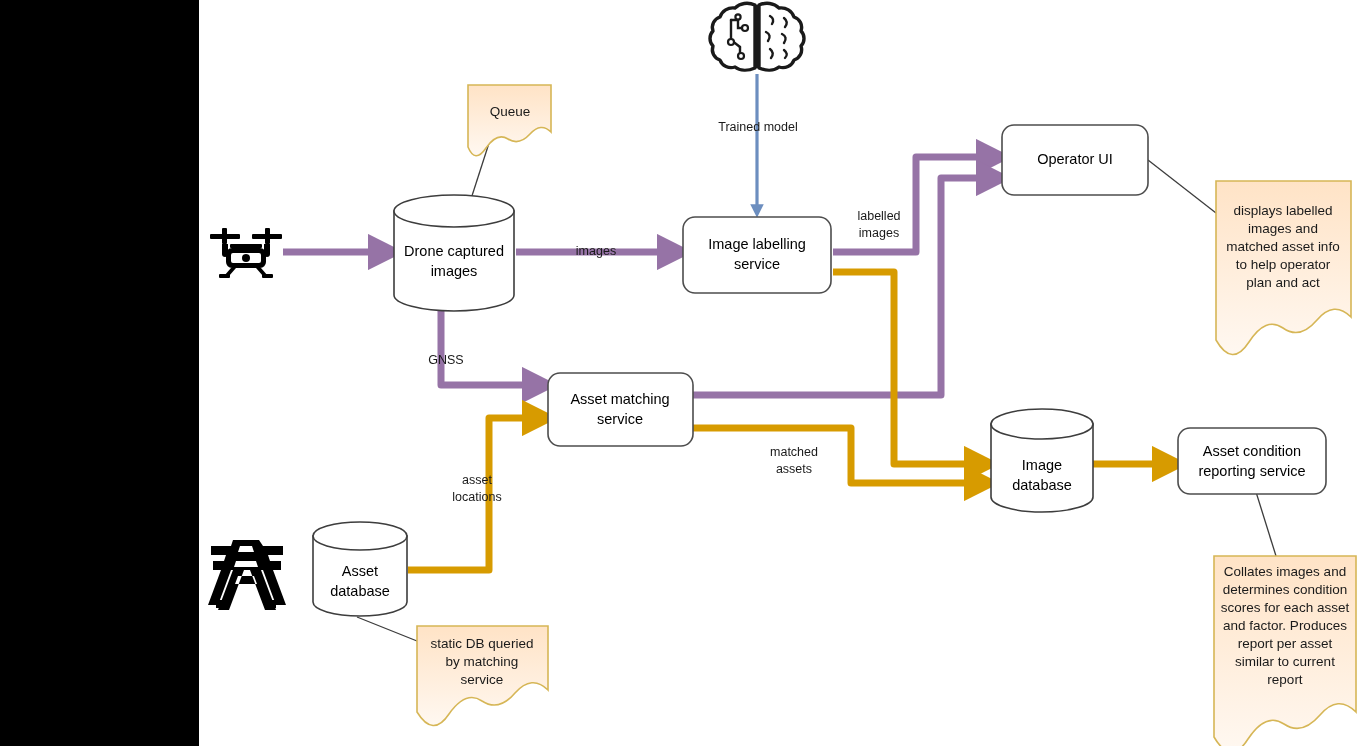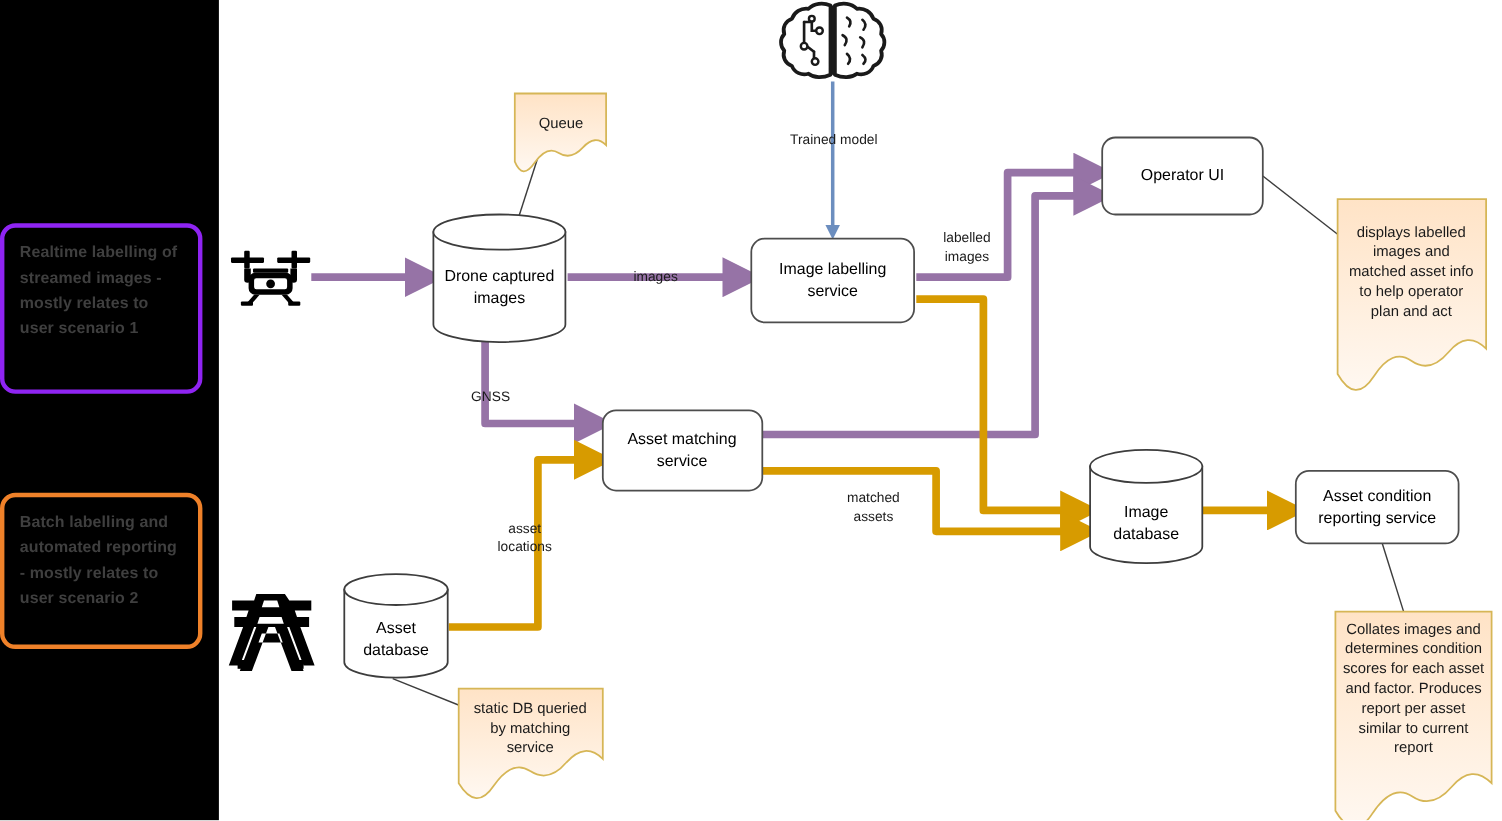--- a/index.html
+++ b/index.html
@@ -106,27 +106,21 @@
     stroke-width: 1.6;
   }
 </style>
 </head>
 <body>
 
 <div id="stage">
 
   <div id="left-panel"></div>
 
-  <div class="legend-box" id="legend-purple">
-    <span class="legend-text">Realtime labelling of streamed images - mostly relates to user scenario 1</span>
-  </div>
-
-  <div class="legend-box" id="legend-orange">
-    <span class="legend-text">Batch labelling and automated reporting - mostly relates to user scenario 2</span>
-  </div>
+
 
   <svg id="diagram" viewBox="0 0 1365 746">
     <defs>
       <linearGradient id="noteGrad" x1="0" y1="0" x2="0" y2="1">
         <stop offset="0%" stop-color="#ffe3c6"></stop>
         <stop offset="100%" stop-color="#fff8f1"></stop>
       </linearGradient>
       <marker id="arrowPurple" markerWidth="5.2" markerHeight="5.2" refX="2.6" refY="2.6" orient="auto" markerUnits="strokeWidth">
         <path d="M0,0 L5.2,2.6 L0,5.2 z" fill="#9673a6"></path>
       </marker>

